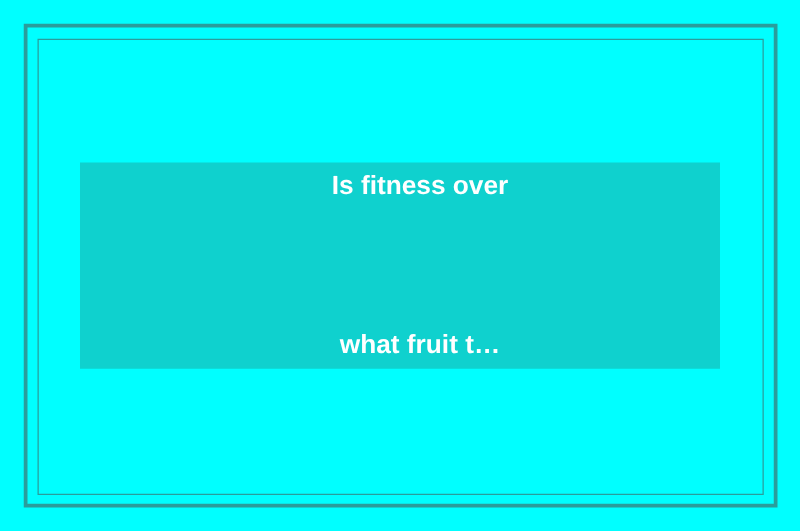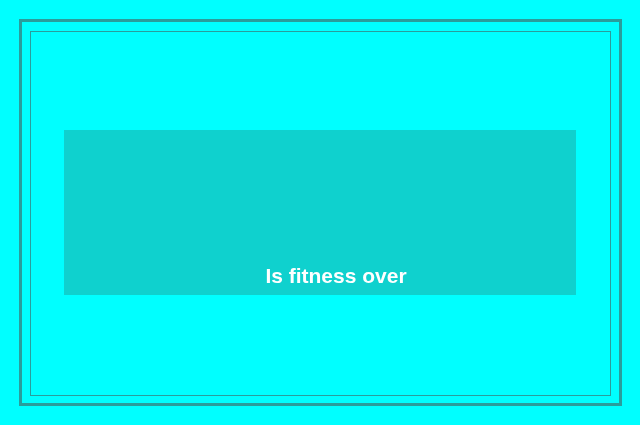--- a/index.html
+++ b/index.html
@@ -48,21 +48,21 @@
     position: absolute;
     left: 64px;
     top: 130px;
     width: 512px;
     height: 165px;
     background: #0fd1ce;
     box-sizing: border-box;
     display: flex;
     flex-direction: column;
     align-items: center;
-    justify-content: flex-end;
+    justify-content: space-between;
     padding-left: 32px;
   }
 
   .banner-line {
     color: #ffffff;
     font-size: 21px;
     font-weight: bold;
     line-height: 38px;
     text-align: center;
     letter-spacing: 0px;
@@ -73,15 +73,16 @@
 <body>
 
 <div id="canvas">
 
   <div id="outer-frame"></div>
 
   <div id="inner-frame"></div>
 
   <div id="banner">
     <div class="banner-line">Is fitness over</div>
+    <div class="banner-line">what fruit t…</div>
   </div>
 
 </div>
 
 </body></html>

